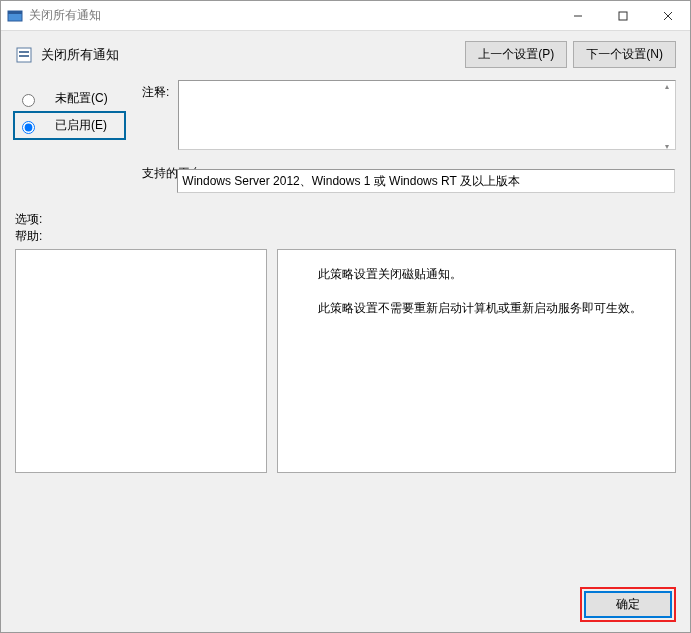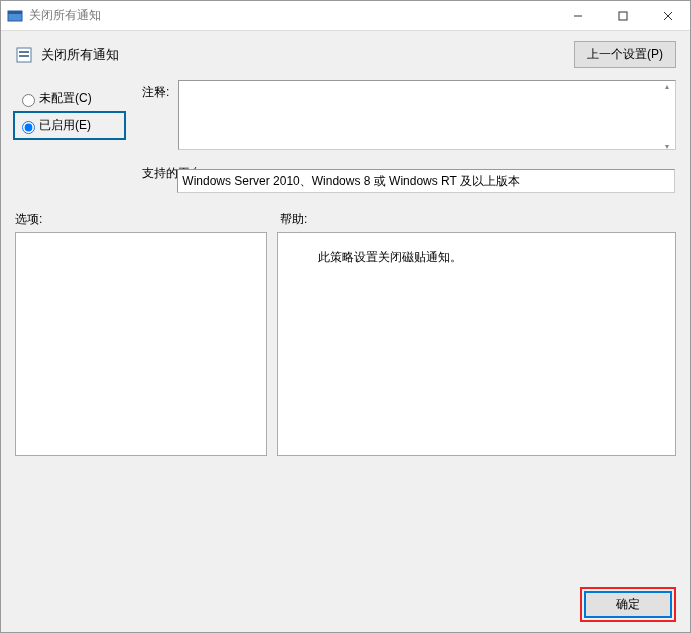--- a/index.html
+++ b/index.html
@@ -66,20 +66,21 @@
     gap: 8px;
   }
   .radio-col {
     width: 160px;
     padding-top: 4px;
   }
   .radio-row {
     display: flex;
     align-items: center;
     padding: 6px 2px;
+    gap: 16px;
   }
   .radio-row input { margin-right: 4px; }
   .highlight-red {
     border: 2px solid #0369a1;
     padding: 4px 2px;
     margin: -2px;
   }
   .comment-box {
     width: 498px;
     height: 70px;
@@ -110,20 +111,21 @@
   }
   .row2 {
     display: flex;
     align-items: flex-start;
     margin-top: 8px;
   }
   
   .labels-row {
     display: flex;
     padding: 18px 14px 4px;
+    flex-direction: column;
   }
   .labels-row .left-label { width: 265px; }
   .panes {
     display: flex;
     gap: 10px;
     padding: 0 14px;
   }
   .pane {
     background: #fff;
     border: 1px solid #aaa;
@@ -205,20 +207,21 @@
   <span class="header-icon">
     <svg viewBox="0 0 18 18">
         <rect x="2" y="2" width="14" height="14" fill="#fff" stroke="#5a7aa0"></rect>
         <rect x="4" y="5" width="10" height="2" fill="#5a7aa0"></rect>
         <rect x="4" y="9" width="10" height="2" fill="#5a7aa0"></rect>
       </svg>
   </span>
   <span class="header-title">关闭所有通知</span>
   <div class="nav-btns">
     <button class="btn">上一个设置(P)</button>
+    <button class="btn">下一个设置(N)</button>
   </div>
 </div>
 
 <div class="config-area">
   <div class="radio-col">
     <label class="radio-row">
       <input type="radio" name="state" style="">
       <span>未配置(C)</span>
     </label>
     <label class="radio-row highlight-red">
@@ -236,37 +239,38 @@
             <textarea class="comment-box" style=""></textarea>
             <div class="scroll-stub scroll-stub-c">
                 <span>▴</span>
                 <span>▾</span>
               </div>
           </div>
         </div>
         <div class="row2">
           <span style="padding-top:4px; min-width:60px; text-align:left">支持的平台:</span>
           <div class="comment-wrap" style="margin-left:-28px">
-            <div class="platform-box">Windows Server 2010、Windows 8 或 Windows RT 及以上版本</div>
+            <div class="platform-box">Windows Server 2012、Windows 1 或 Windows RT 及以上版本</div>
           </div>
         </div>
       </div>
     </div>
   </div>
 </div>
 
 <div class="labels-row">
   <span class="left-label">选项:</span>
   <span>帮助:</span>
 </div>
 
 <div class="panes">
   <div class="pane pane-left"></div>
   <div class="pane pane-right">
     <p>此策略设置关闭磁贴通知。</p>
+    <p>此策略设置不需要重新启动计算机或重新启动服务即可生效。</p>
   </div>
 </div>
 
 <div class="footer">
   <span class="highlight-box">
     <button class="btn btn-ok">确定</button>
   </span>
 </div>
 
 </body></html>

